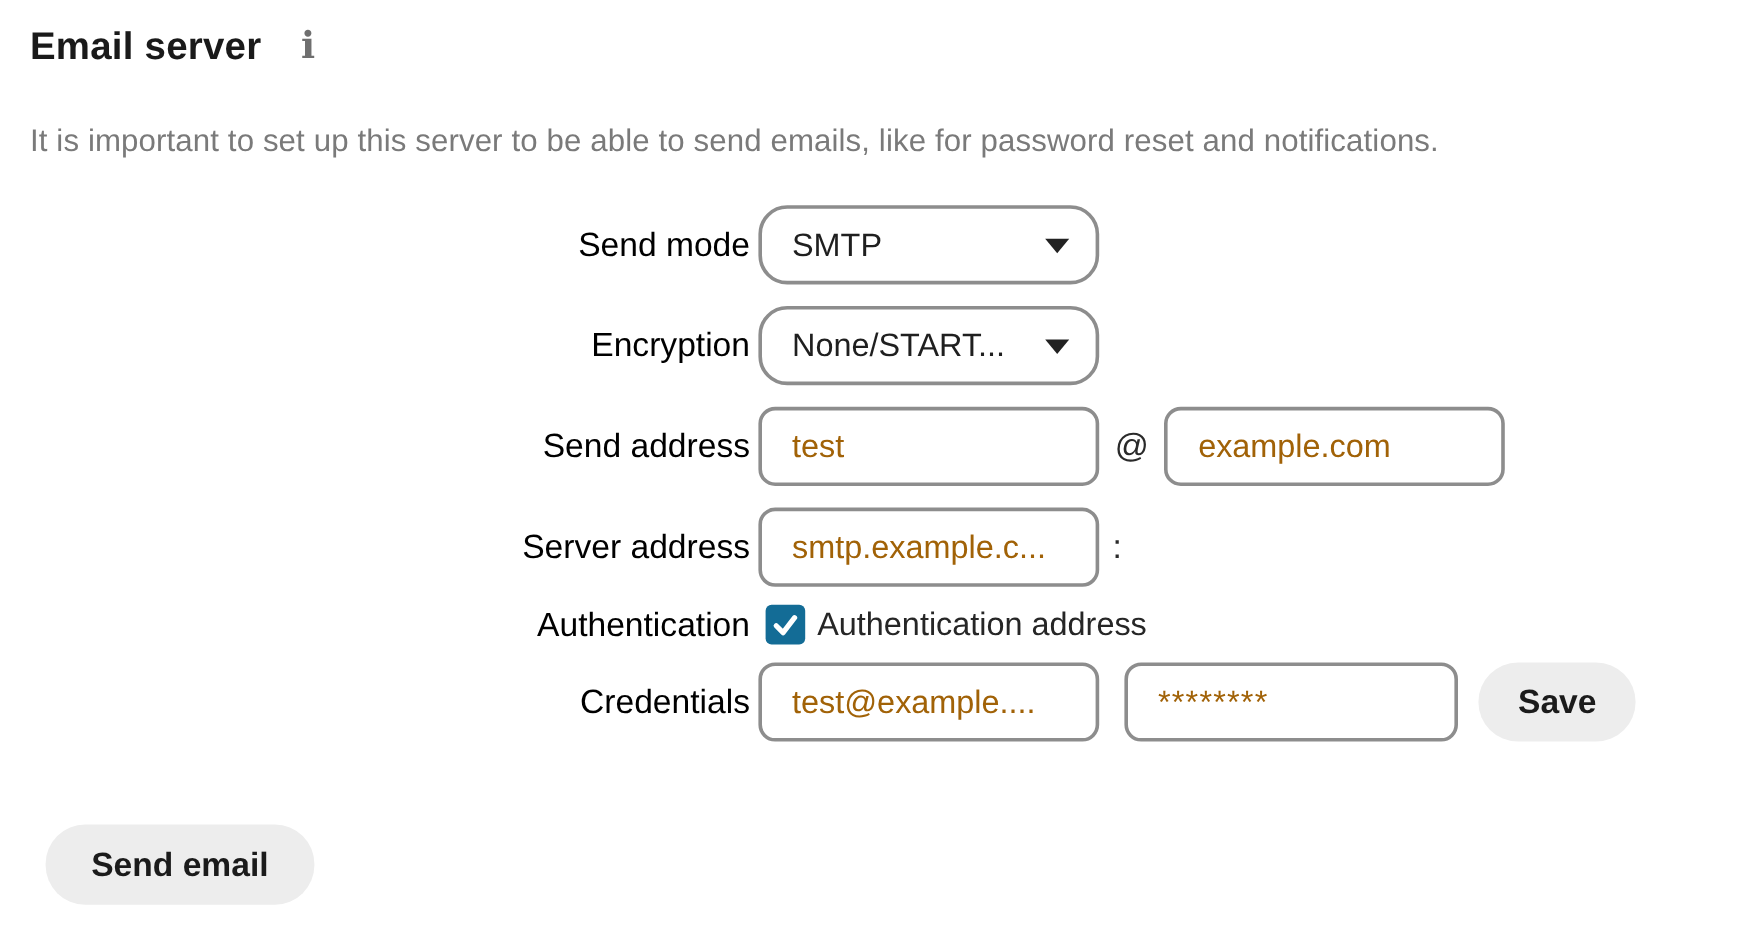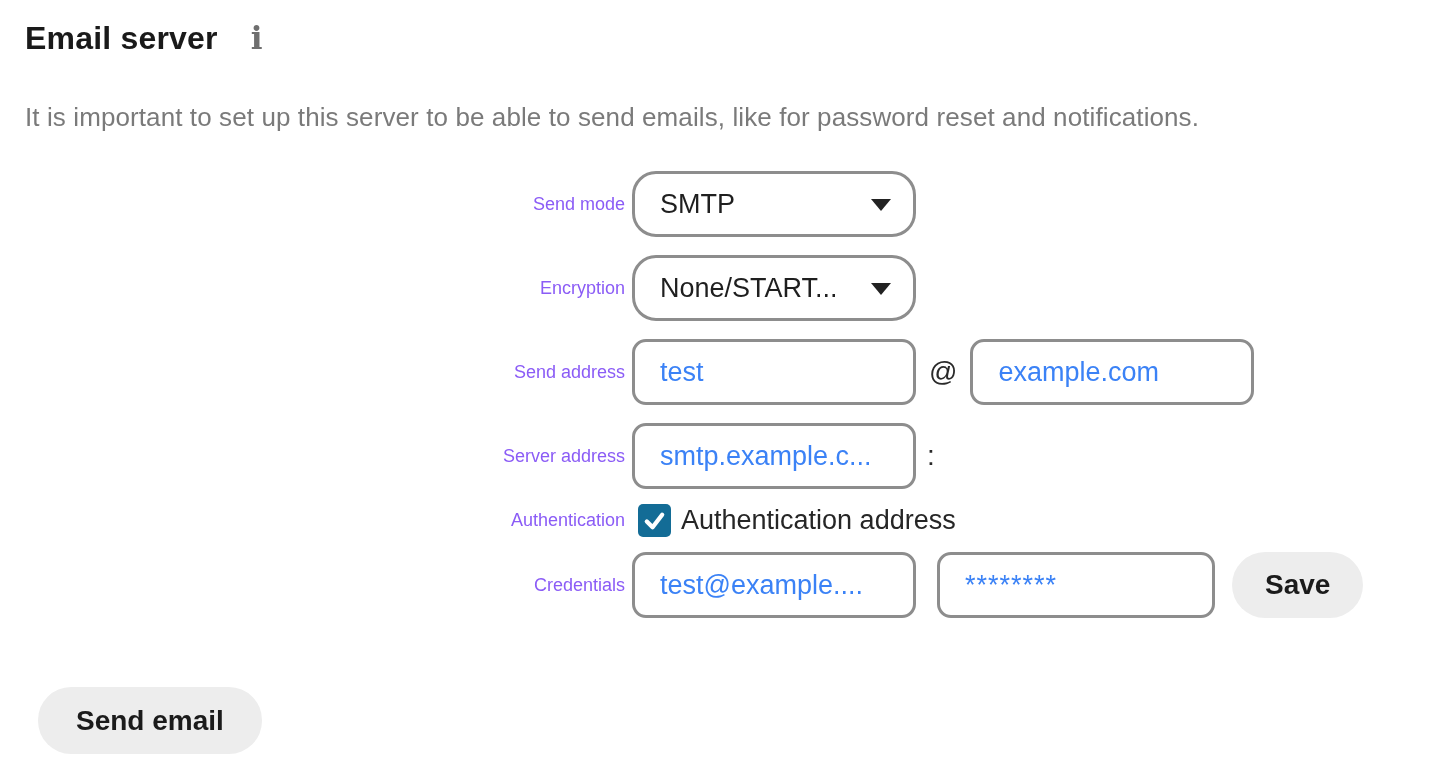--- a/index.html
+++ b/index.html
@@ -35,32 +35,32 @@
   }
 
   
   .form { margin-top: 38px; }
   .row { display: flex; align-items: center; margin-bottom: 18px; }
   .row.tight { margin-bottom: 15px; }
   .row-label {
     width: 600px;
     min-width: 600px;
     text-align: right;
-    font-size: 18px;
-    color: #8b5cf6;
+    font-size: 28px;
+    color: #000000;
     margin-right: 7px;
   }
   .ctl {
     height: 66px;
     border: 3px solid #8d8d8d;
     border-radius: 14px;
     background: #ffffff;
     font-family: "Liberation Sans", sans-serif;
     font-size: 27px;
-    color: #3b82f6;
+    color: #a16207;
     padding: 0 20px 0 25px;
     outline: none;
   }
   input.ctl { width: 284px; }
   input.ctl.domain { width: 284px; }
   input.ctl.port { width: 118px; padding-left: 22px; }
   input.ctl.password { width: 278px; letter-spacing: 1px; }
 
   .select {
     position: relative;

